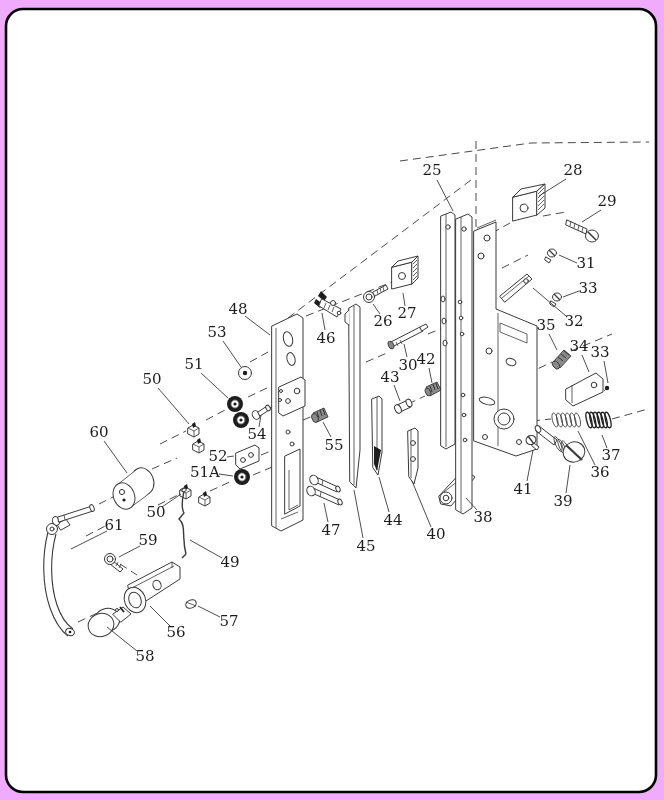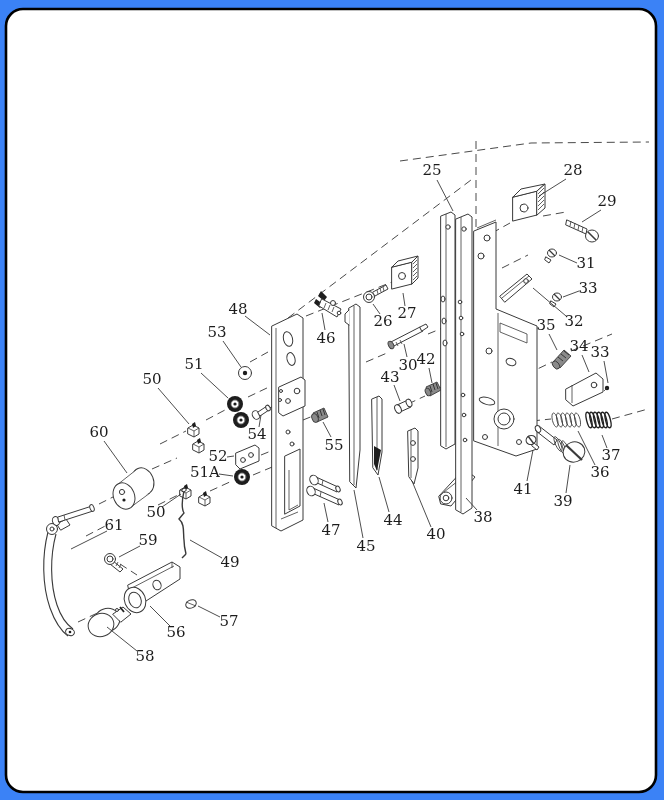--- a/index.html
+++ b/index.html
@@ -1,16 +1,16 @@
 <!DOCTYPE html>
 <html><head>
 <meta charset="utf-8">
 <style>
   html,body{margin:0;padding:0;background:#ffffff;}
-  .stage{position:relative;width:664px;height:800px;background:#3b82f6;overflow:hidden;
+  .stage{position:relative;width:664px;height:800px;background:#f0abfc;overflow:hidden;
          font-family:"DejaVu Serif", serif;}
   svg{display:block}
   
   .part{stroke:#3a3a3a;stroke-width:1;fill:#ffffff;stroke-linejoin:round;stroke-linecap:round;}
   .thin{stroke:#3a3a3a;stroke-width:0.8;fill:none;}
   .dark{fill:#1d1d1d;stroke:none;}
   .grey{fill:#8a8a8a;stroke:#3a3a3a;stroke-width:0.9;}
   .dashedline{stroke:#4a4a4a;stroke-width:1;fill:none;stroke-dasharray:8 5;}
   .leader{stroke:#3a3a3a;stroke-width:0.9;}
   .callout{font-family:"DejaVu Serif", serif;font-size:15px;fill:#1c1c1c;

